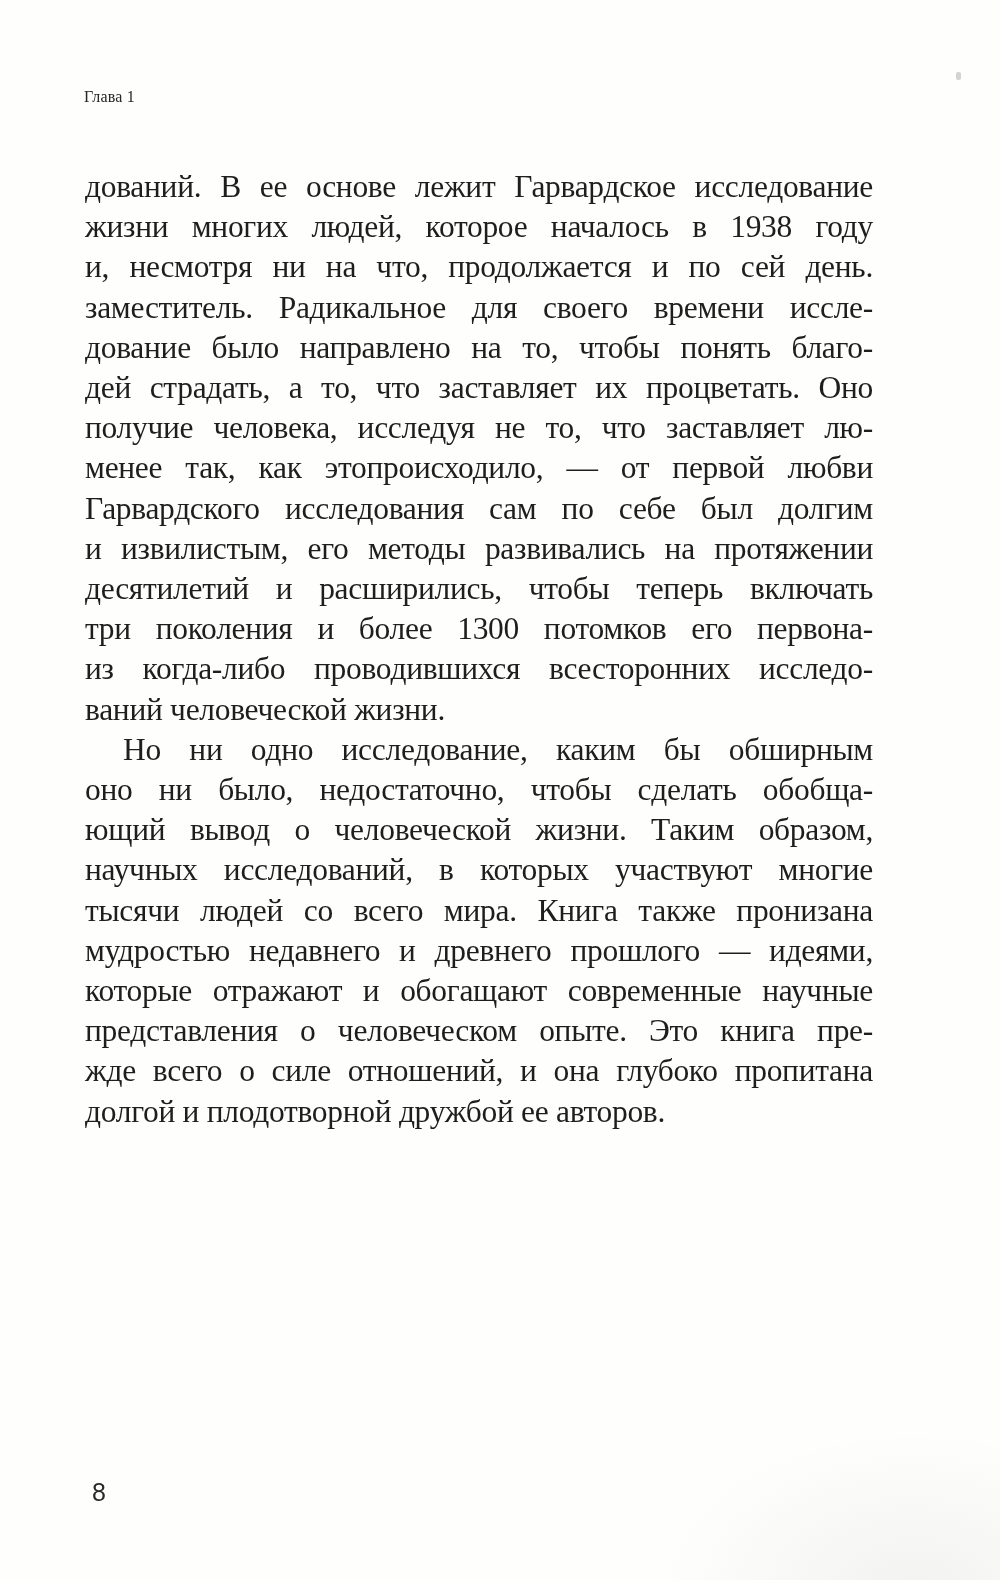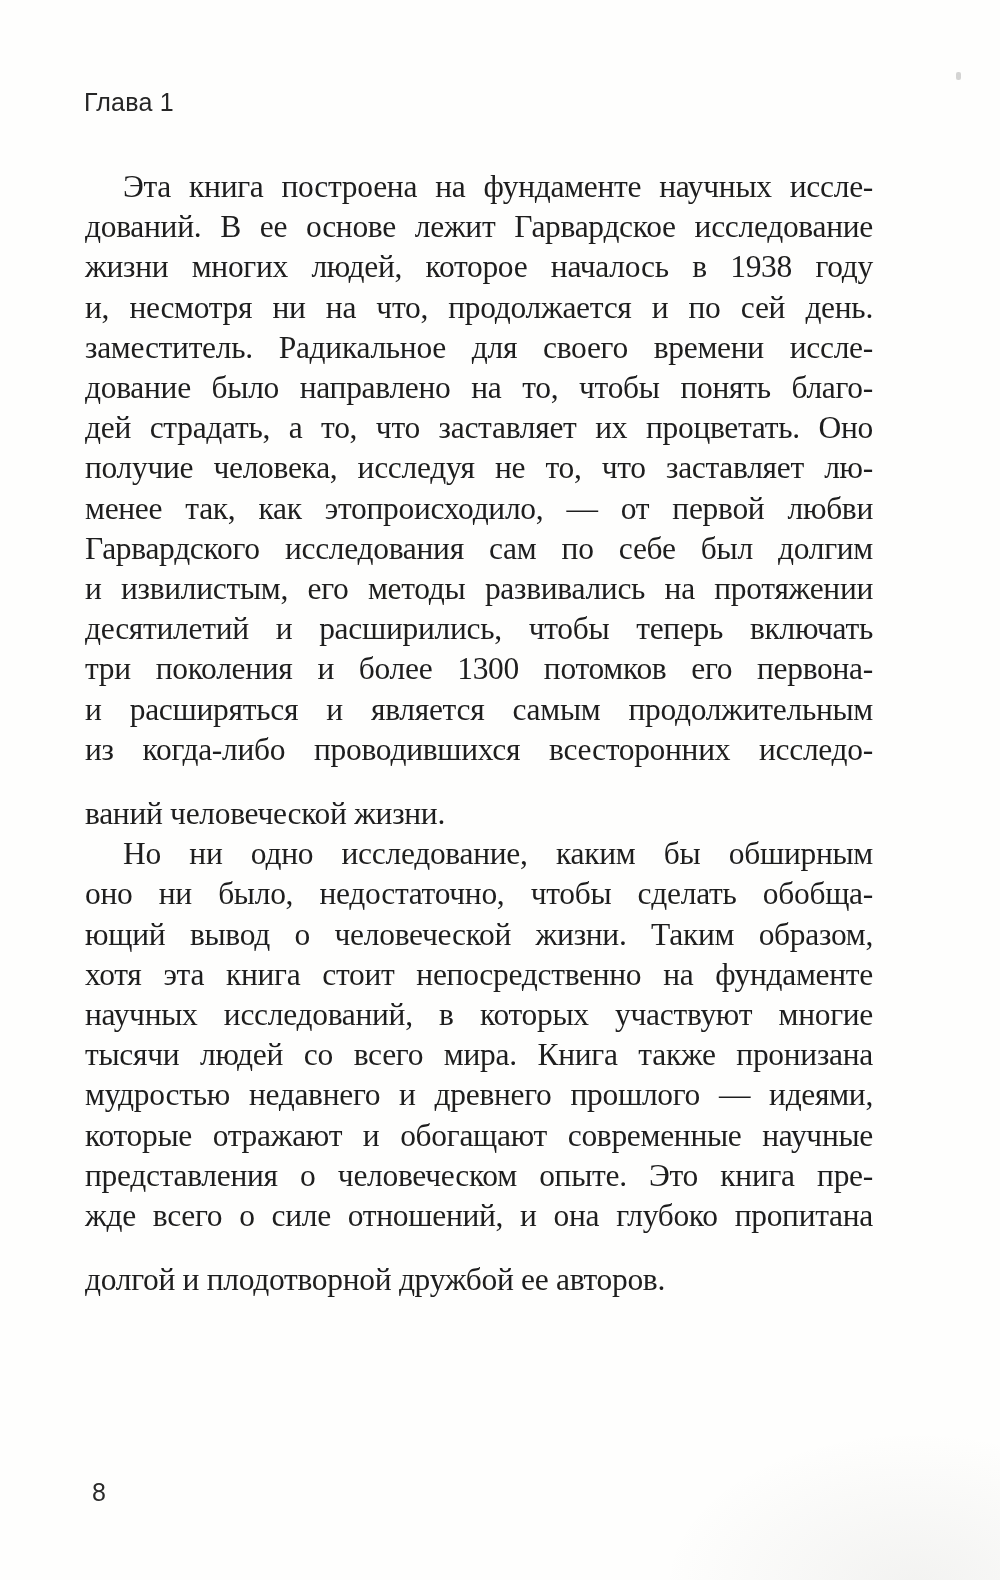--- a/index.html
+++ b/index.html
@@ -10,22 +10,22 @@
     margin: 0 auto;
     background: #fefefd;
     overflow: hidden;
     font-family: "Liberation Serif", serif;
     color: #1c1c1c;
   }
   .chapter-header {
     position: absolute;
     left: 84px;
     top: 88px;
-    font-family: Liberation Sans, sans-serif;
-    font-size: 25px;
+    font-family: Liberation Serif, serif;
+    font-size: 16px;
     font-weight: normal;
     letter-spacing: 0.2px;
     color: #262626;
     text-align: right;
   }
   .text-block {
     position: absolute;
     left: 85px;
     top: 167px;
     width: 788px;
@@ -33,21 +33,21 @@
   .line {
     font-size: 31.5px;
     line-height: 40.2px;
     letter-spacing: -0.3px;
     text-align: justify;
     text-align-last: justify;
     color: #1e1e1e;
     white-space: nowrap;
   }
   .line.indent { text-indent: 38px; }
-  .line.last { text-align-last: left; margin-top: 24px; }
+  .line.last { text-align-last: left; }
   .page-number {
     position: absolute;
     left: 92px;
     top: 1478px;
     font-family: "Liberation Sans", sans-serif;
     font-size: 25px;
     color: #2a2a2a;
   }
   
   .speck {
@@ -74,41 +74,38 @@
 <body>
 
 <div class="scan-page">
 
   <div class="chapter-header">Глава 1</div>
 
   <div class="speck"></div>
 
   <div class="text-block">
 
-    <div class="line indent">Эта книга построена на фундаменте научных иссле-</div>
     <div class="line">дований. В ее основе лежит Гарвардское исследование</div>
     <div class="line">жизни многих людей, которое началось в 1938 году</div>
     <div class="line">и, несмотря ни на что, продолжается и по сей день.</div>
     <div class="line">заместитель. Радикальное для своего времени иссле-</div>
     <div class="line">дование было направлено на то, чтобы понять благо-</div>
     <div class="line">дей страдать, а то, что заставляет их процветать. Оно</div>
     <div class="line">получие человека, исследуя не то, что заставляет лю-</div>
     <div class="line">менее так, как этопроисходило, — от первой любви</div>
     <div class="line">Гарвардского исследования сам по себе был долгим</div>
     <div class="line">и извилистым, его методы развивались на протяжении</div>
     <div class="line">десятилетий и расширились, чтобы теперь включать</div>
     <div class="line">три поколения и более 1300 потомков его первона-</div>
-    <div class="line">и расширяться и является самым продолжительным</div>
     <div class="line">из когда-либо проводившихся всесторонних исследо-</div>
     <div class="line last">ваний человеческой жизни.</div>
 
     <div class="line indent">Но ни одно исследование, каким бы обширным</div>
     <div class="line">оно ни было, недостаточно, чтобы сделать обобща-</div>
     <div class="line">ющий вывод о человеческой жизни. Таким образом,</div>
-    <div class="line">хотя эта книга стоит непосредственно на фундаменте</div>
     <div class="line">научных исследований, в которых участвуют многие</div>
     <div class="line">тысячи людей со всего мира. Книга также пронизана</div>
     <div class="line">мудростью недавнего и древнего прошлого — идеями,</div>
     <div class="line">которые отражают и обогащают современные научные</div>
     <div class="line">представления о человеческом опыте. Это книга пре-</div>
     <div class="line">жде всего о силе отношений, и она глубоко пропитана</div>
     <div class="line last">долгой и плодотворной дружбой ее авторов.</div>
   </div>
 
   <div class="page-number">8</div>

